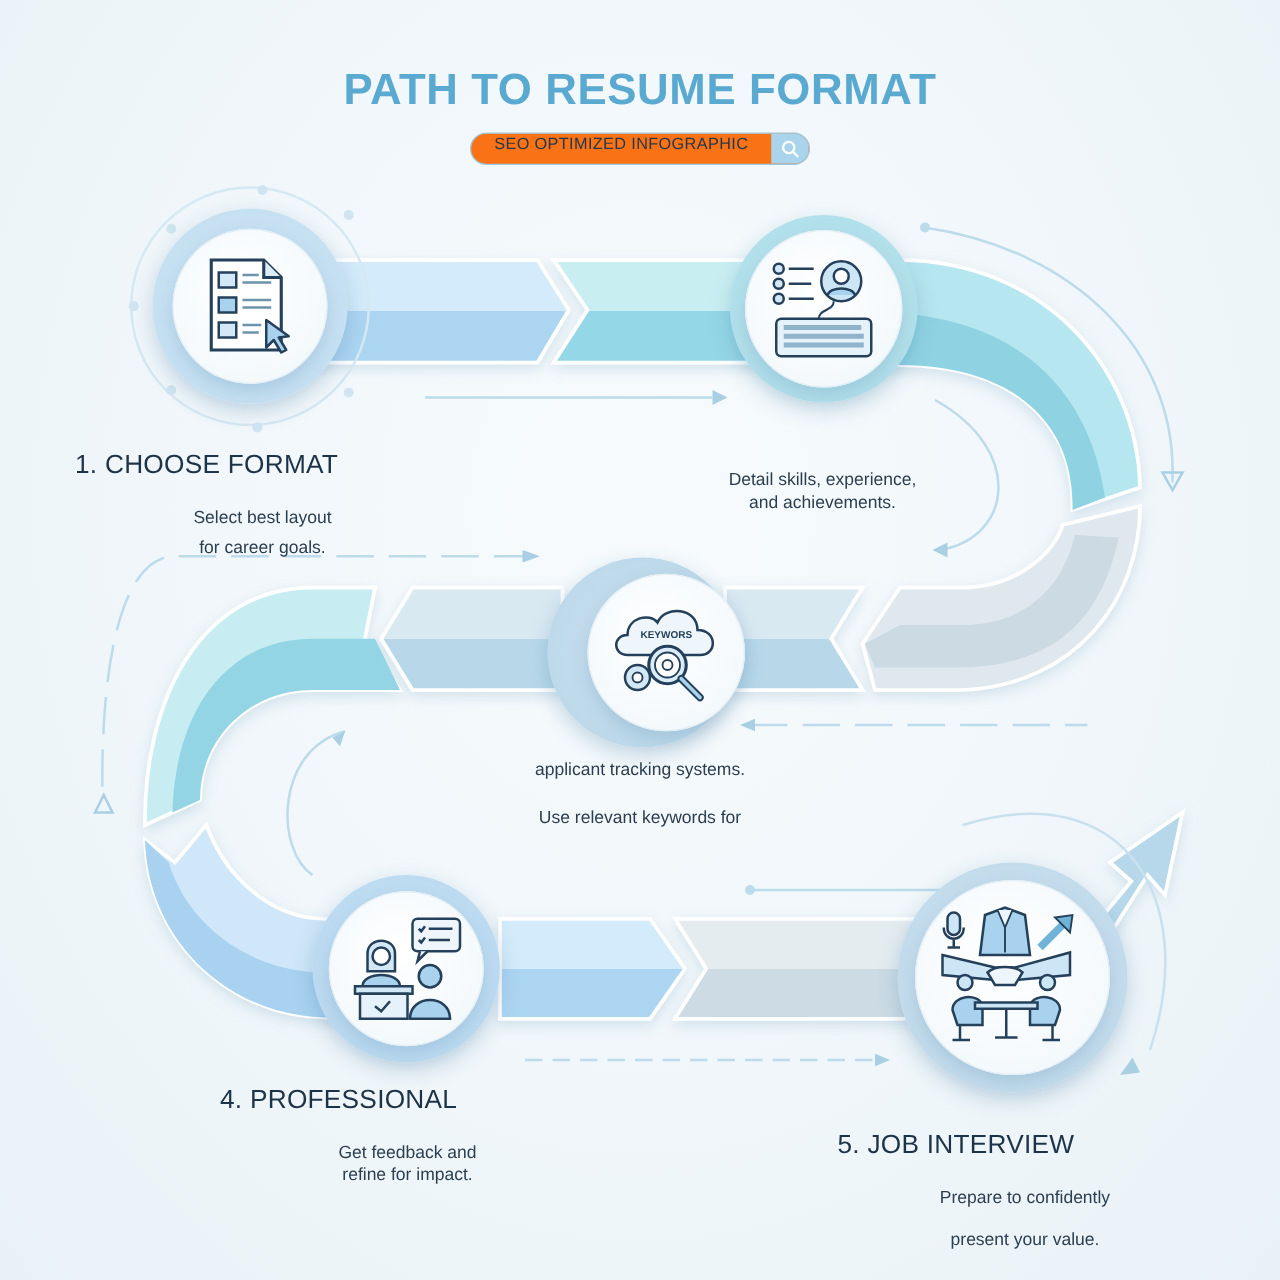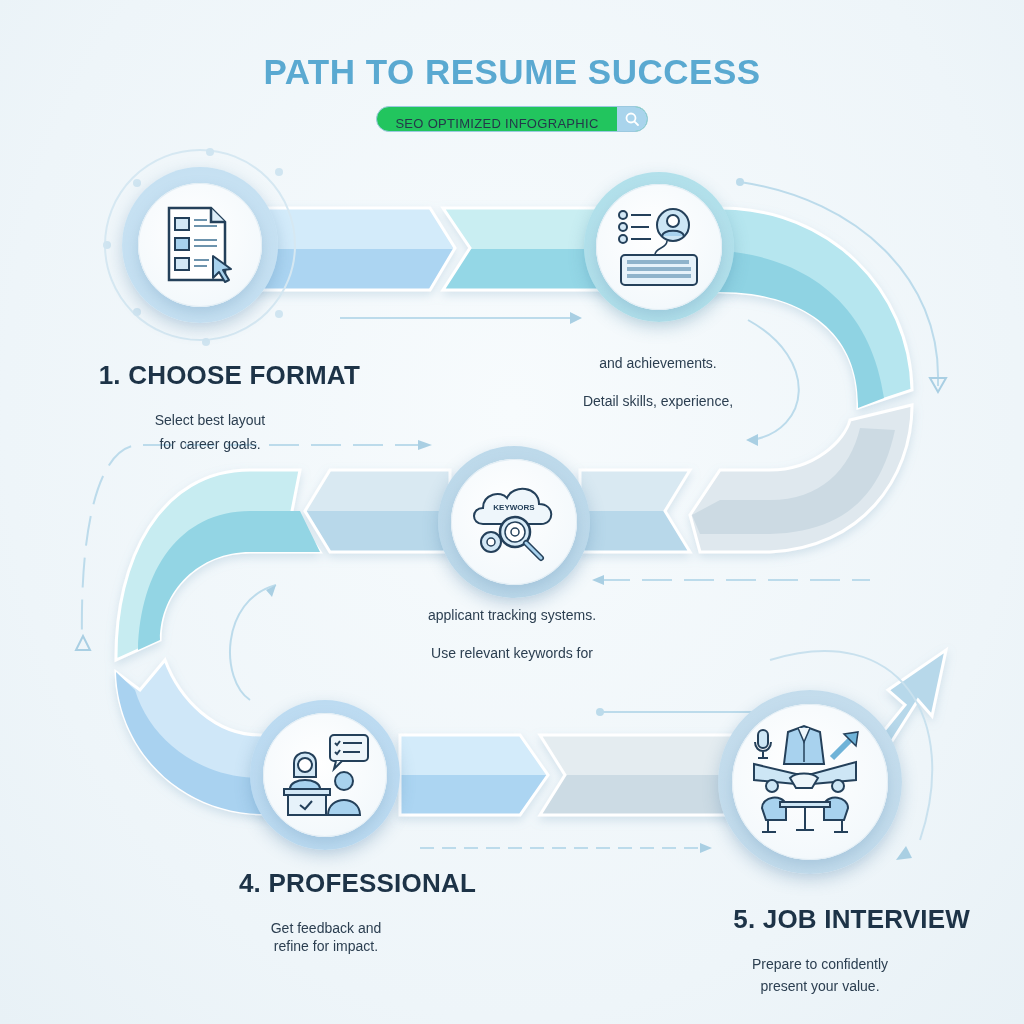--- a/index.html
+++ b/index.html
@@ -1,31 +1,31 @@
 <!DOCTYPE html>
 <html><head>
 <meta charset="utf-8">
 <style>
   html,body{margin:0;padding:0;}
   body{width:1024px;height:1024px;overflow:hidden;background:radial-gradient(ellipse at 50% 40%,#f7fbfd 0%,#eef5f9 70%,#e8f1f6 100%);font-family:"Liberation Sans","DejaVu Sans",sans-serif;position:relative;}
   .abs{position:absolute;}
   .title{left:0;top:52px;width:1024px;text-align:center;font-size:35px;font-weight:700;color:#5aa9d1;letter-spacing:0.5px;}
-  .seo{left:376px;top:106px;width:272px;height:26px;border:1.5px solid #9cc9e0;border-radius:14px;background:#22c55e;box-sizing:border-box;display:flex;align-items:flex-end;overflow:hidden;}
+  .seo{left:376px;top:106px;width:272px;height:26px;border:1.5px solid #9cc9e0;border-radius:14px;background:#f97316;box-sizing:border-box;display:flex;align-items:flex-start;overflow:hidden;}
   .seo-text{flex:1;text-align:center;font-size:13px;color:#24384a;letter-spacing:0.3px;}
   .seo-btn{width:30px;height:100%;background:#a9d4ec;display:flex;align-items:center;justify-content:center;}
   svg.flow{left:0;top:0;}
   .node{border-radius:50%;background:radial-gradient(circle at 45% 40%,#ffffff 0%,#f4f9fc 70%,#e7f1f7 100%);box-shadow:0 6px 14px rgba(80,130,170,0.25),inset 0 0 0 1px #e3eef5;display:flex;align-items:center;justify-content:center;}
   .ring{border-radius:50%;}
-  .step-title{font-size:26px;font-weight:700;color:#1d3347;text-align:right;letter-spacing:0.2px;}
+  .step-title{font-size:21px;font-weight:400;color:#1d3347;text-align:left;letter-spacing:0.2px;}
   .step-desc{font-size:14px;color:#2b3e50;text-align:center;line-height:18px;margin-top:20px;}
 </style>
 </head>
 <body>
 
-<div class="abs title">PATH TO RESUME SUCCESS</div>
+<div class="abs title">PATH TO RESUME FORMAT</div>
 
 <div class="abs seo">
   <span class="seo-text">SEO OPTIMIZED INFOGRAPHIC</span>
   <span class="seo-btn">
     <svg width="16" height="16" viewBox="0 0 16 16">
         <circle cx="7" cy="7" r="4.5" fill="none" stroke="#fff" stroke-width="1.8"></circle>
         <line x1="10.3" y1="10.3" x2="14" y2="14" stroke="#fff" stroke-width="1.8" stroke-linecap="round"></line>
       </svg>
   </span>
 </div>
@@ -169,26 +169,26 @@
     <path d="M52 36 C 52 44, 40 42, 40 50" fill="none" stroke="#24405a" stroke-width="1.6"></path>
     <rect x="6" y="50" width="76" height="30" rx="4" fill="#e6f2fa" stroke="#24405a" stroke-width="2"></rect>
     <g fill="#8fb3cb">
         <rect x="12" y="55" width="62" height="4"></rect>
         <rect x="12" y="62" width="64" height="4"></rect>
         <rect x="12" y="69" width="64" height="4"></rect>
       </g>
   </svg>
 </div>
 <div class="abs" style="left:508px;top:354px;width:300px;">
+  <div class="step-desc">Detail skills, experience,</div>
   <div class="step-desc" style="margin-top:0">and achievements.</div>
-  <div class="step-desc">Detail skills, experience,</div>
 </div>
 
 <div class="abs ring" style="left:438px;top:446px;width:152px;height:152px;background:radial-gradient(circle,#cfe3f0 0%,#b5d5e8 100%);box-shadow:0 6px 16px rgba(80,130,170,0.3);"></div>
-<div class="abs node" style="left:451px;top:459px;width:126px;height:126px;">
+<div class="abs node" style="left:470px;top:459px;width:126px;height:126px;">
   <svg width="90" height="84" viewBox="0 0 90 84">
     <path d="M14 44 C 2 44, 2 28, 14 28 C 14 14, 32 10, 38 18 C 44 4, 70 6, 70 24 C 86 24, 86 44, 72 44 Z" fill="#eef6fb" stroke="#24405a" stroke-width="2"></path>
     <text x="45" y="30" text-anchor="middle" font-size="8" font-weight="700" fill="#24405a" font-family="Liberation Sans, sans-serif">KEYWORS</text>
     <g fill="#d3e8f6" stroke="#24405a" stroke-width="2">
         <circle cx="22" cy="62" r="10"></circle>
       </g>
     <circle cx="22" cy="62" r="4" fill="#fff" stroke="#24405a" stroke-width="1.5"></circle>
     <circle cx="46" cy="52" r="15" fill="#d9ecf8" stroke="#24405a" stroke-width="2.5"></circle>
     <circle cx="46" cy="52" r="10" fill="#fff" stroke="#24405a" stroke-width="1.5"></circle>
     <circle cx="46" cy="52" r="4" fill="none" stroke="#24405a" stroke-width="1.5"></circle>
@@ -253,14 +253,14 @@
         <line x1="16" y1="96" x2="16" y2="108"></line>
         <line x1="10" y1="108" x2="24" y2="108"></line>
         <line x1="90" y1="96" x2="90" y2="108"></line>
         <line x1="82" y1="108" x2="96" y2="108"></line>
       </g>
   </svg>
 </div>
 <div class="abs" style="left:670px;top:904px;width:300px;">
   <div class="step-title">5. JOB INTERVIEW</div>
   <div class="step-desc">Prepare to confidently</div>
-  <div class="step-desc" style="margin-top:4px">present your value.</div>
+  <div class="step-desc" style="margin-top:16px">present your value.</div>
 </div>
 
 </body></html>

